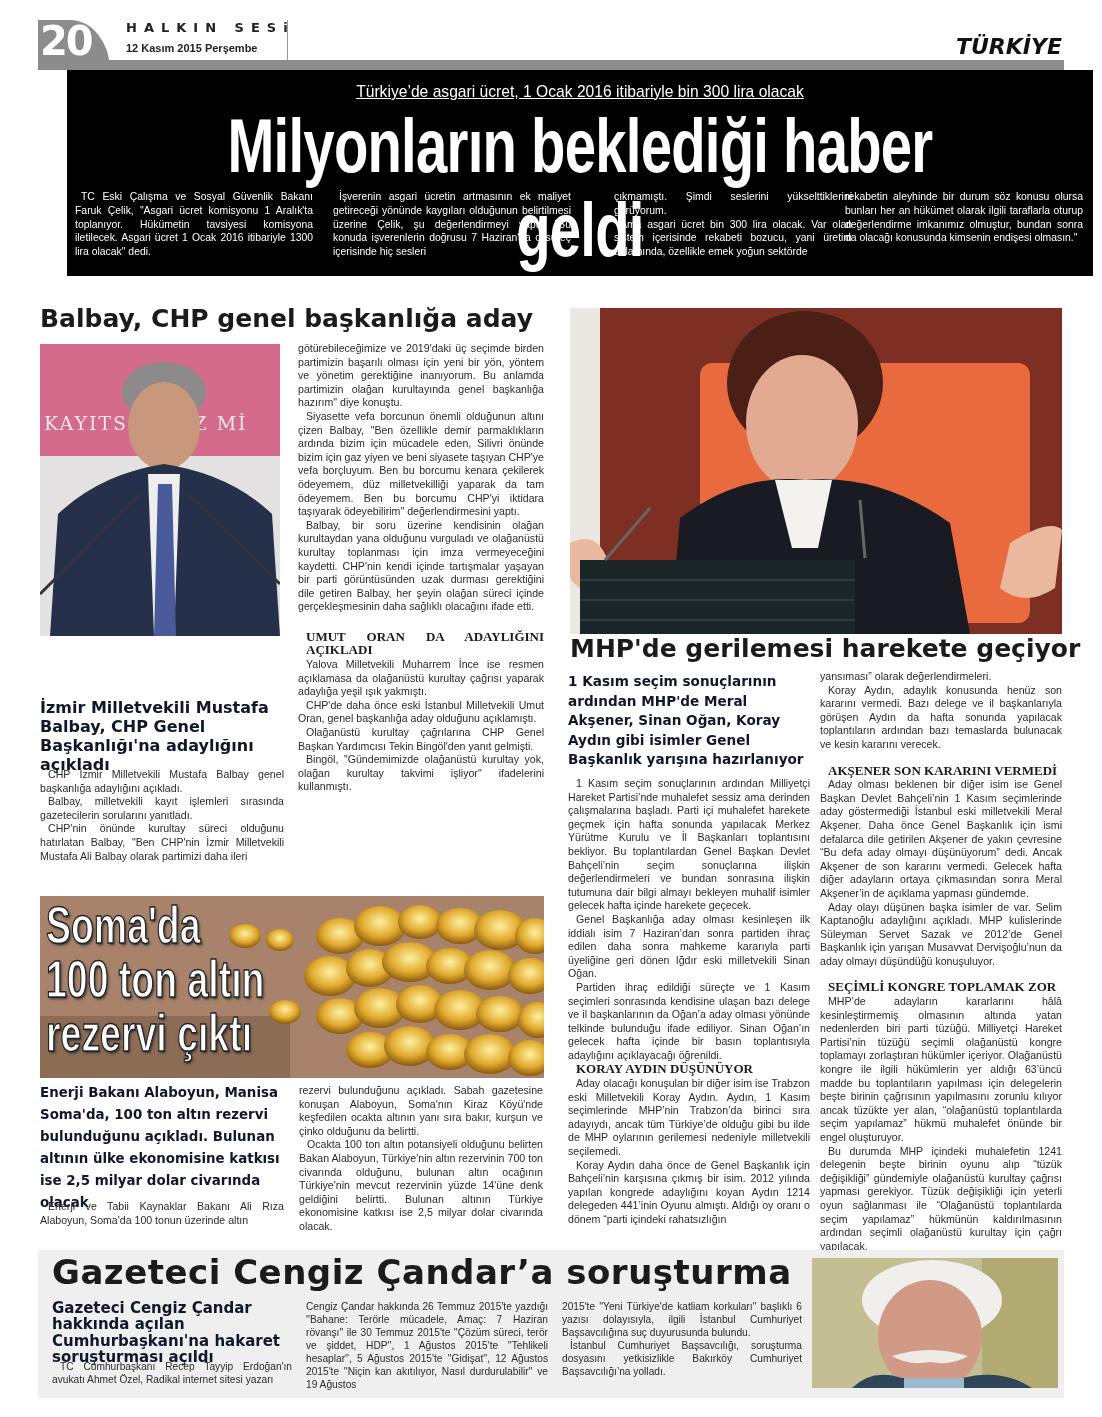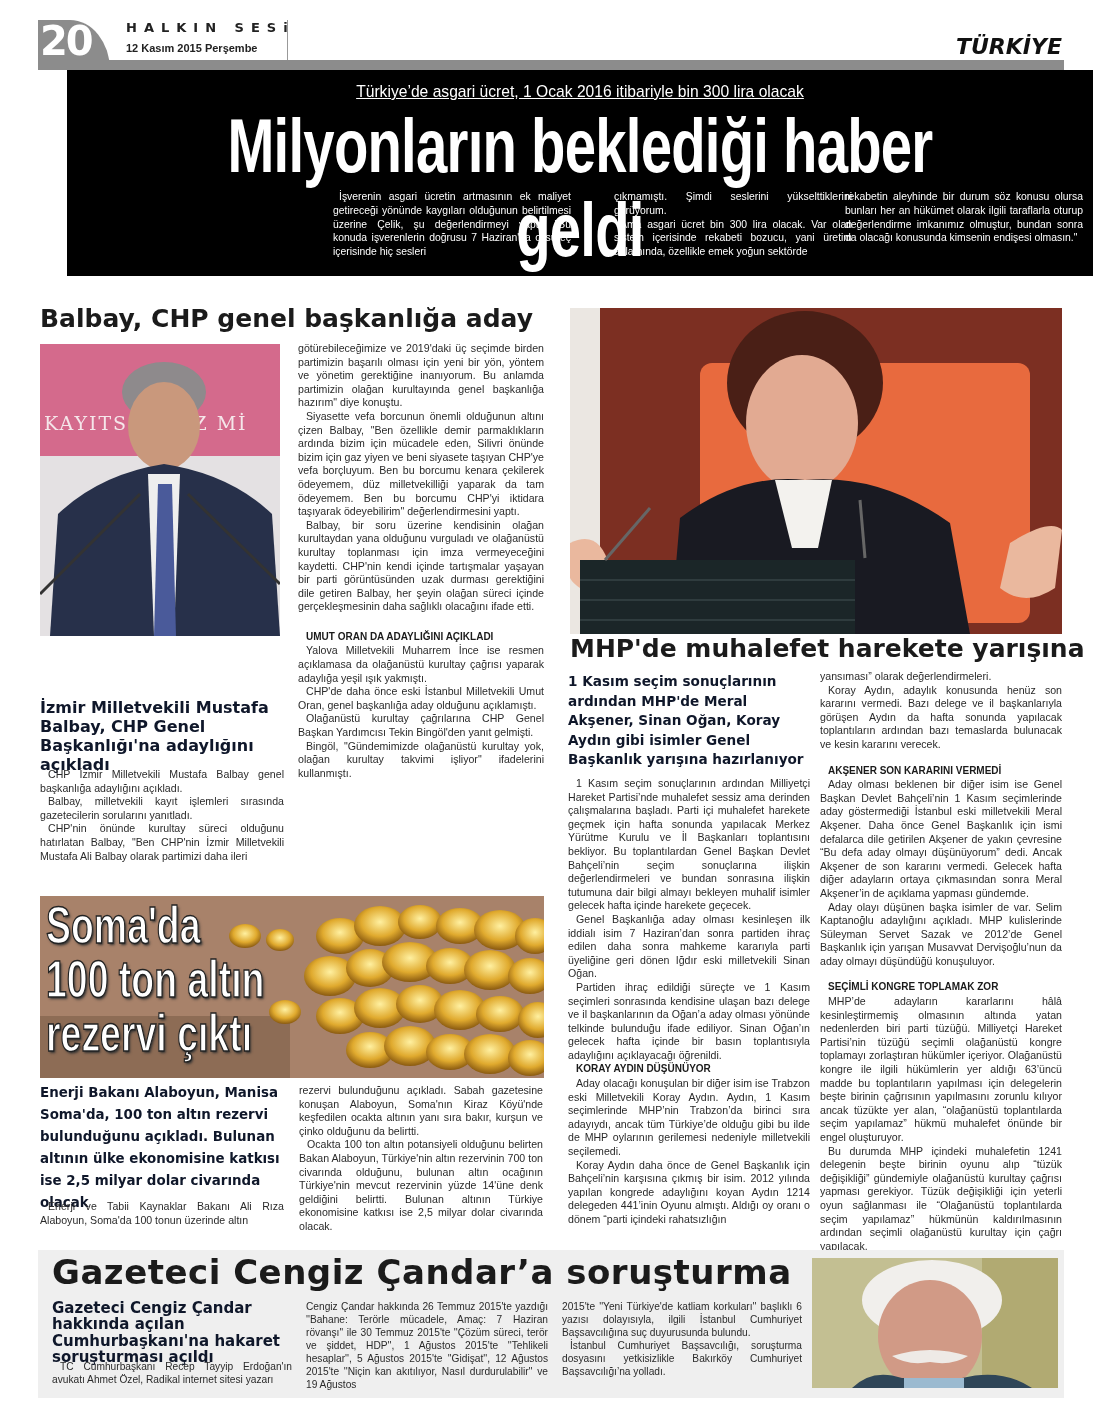--- a/index.html
+++ b/index.html
@@ -19,21 +19,21 @@
   .lead { left: 38px; top: 70px; width: 1026px; height: 206px; background: #000; margin-left: 29px; }
   .lead-kicker { left: 0; top: 12px; width: 1026px; text-align: center; color: #fff; font-family: "Liberation Sans", sans-serif; font-size: 17px; text-decoration: underline; transform: scaleX(0.92); }
   .lead-headline { left: 0; top: 34px; width: 1026px; text-align: center; color: #fff; font-family: "Liberation Sans", sans-serif; font-weight: bold; font-size: 76px; line-height: 84px; transform: scaleX(0.74); transform-origin: center; letter-spacing: -1px; }
   .lead-col { top: 120px; width: 238px; color: #fff; font-family: "Liberation Sans", sans-serif; font-size: 10.4px; line-height: 13.8px; text-align: justify; }
   .lead-col p { text-indent: 6px; }
 
   
   .headline { font-family: "DejaVu Sans", sans-serif; font-weight: bold; color: #1b1b1b; }
   .col { font-family: "Liberation Sans", sans-serif; font-size: 10.6px; line-height: 13.6px; color: #2a2a2a; text-align: justify; }
   .col p { text-indent: 8px; }
-  .col h4 { font-family: Liberation Sans, sans-serif; font-size: 10px; font-weight: bold; margin: 10px 0 1px 8px; color: #1a1a1a; }
+  .col h4 { font-family: Liberation Serif, serif; font-size: 13px; font-weight: bold; margin: 10px 0 1px 8px; color: #1a1a1a; }
   .deck { font-family: "DejaVu Sans", sans-serif; font-weight: bold; color: #0f172a; }
 
   
   .photo { overflow: hidden; }
   .balbay-photo { left: 40px; top: 344px; width: 240px; height: 292px; background: linear-gradient(180deg, #d96a8e 0%, #d4728f 35%, #e8e3e4 36%, #d9d6d8 100%); }
   .aksener-photo { left: 570px; top: 308px; width: 492px; height: 326px; background: linear-gradient(90deg, #ece8e4 0%, #ece8e4 4%, #6e2a1c 5%, #8a3a28 30%, #7a3022 100%); }
   .gold-photo { left: 40px; top: 896px; width: 504px; height: 182px; background: linear-gradient(90deg, #9a7a5e 0%, #b38e6b 35%, #c9a23a 55%, #e2b640 75%, #c99a2a 100%); }
   .candar-photo { left: 812px; top: 1258px; width: 246px; height: 130px; background: linear-gradient(90deg, #b4b08a 0%, #c8c49a 30%, #e6e0d8 60%, #b9b27a 100%); }
 
   .soma-title { left: 46px; top: 898px; font-family: "Liberation Sans", sans-serif; font-weight: bold; font-size: 52px; line-height: 54px; color: #fff; transform: scaleX(0.72); transform-origin: left top; -webkit-text-stroke: 1.5px #222; text-shadow: 2px 2px 3px #333; }
@@ -47,20 +47,23 @@
 <div class="abs pagenum">20</div>
 <div class="abs paper-name">HALKIN SESi</div>
 <div class="abs paper-date">12 Kasım 2015 Perşembe</div>
 <div class="abs mast-sep"></div>
 <div class="abs section">TÜRKİYE</div>
 <div class="abs mast-bar"></div>
 
 <div class="abs lead">
   <div class="abs lead-kicker">Türkiye’de asgari ücret, 1 Ocak 2016 itibariyle bin 300 lira olacak</div>
   <div class="abs lead-headline">Milyonların beklediği haber geldi</div>
+  <div class="abs lead-col" style="left:8px;">
+    <p>TC Eski Çalışma ve Sosyal Güvenlik Bakanı Faruk Çelik, "Asgari ücret komisyonu 1 Aralık'ta toplanıyor. Hükümetin tavsiyesi komisyona iletilecek. Asgari ücret 1 Ocak 2016 itibariyle 1300 lira olacak" dedi.</p>
+  </div>
   <div class="abs lead-col" style="left:266px;">
     <p>İşverenin asgari ücretin artmasının ek maliyet getireceği yönünde kaygıları olduğunun belirtilmesi üzerine Çelik, şu değerlendirmeyi yaptı: "Bu konuda işverenlerin doğrusu 7 Haziran'da o süreç içerisinde hiç sesleri</p>
   </div>
   <div class="abs lead-col" style="left:547px;">
     <p style="text-indent:0">çıkmamıştı. Şimdi seslerini yükselttiklerini görüyorum.</p>
     <p>Ama asgari ücret bin 300 lira olacak. Var olan sistem içerisinde rekabeti bozucu, yani üretim anlamında, özellikle emek yoğun sektörde</p>
   </div>
   <div class="abs lead-col" style="left:778px;">
     <p style="text-indent:0">rekabetin aleyhinde bir durum söz konusu olursa bunları her an hükümet olarak ilgili taraflarla oturup değerlendirme imkanımız olmuştur, bundan sonra da olacağı konusunda kimsenin endişesi olmasın."</p>
   </div>
@@ -110,21 +113,21 @@
     <path d="M0 235 Q30 220 40 260 L30 290 Q5 280 0 270 Z" fill="#eab89e"></path>
     <path d="M440 235 Q480 210 492 222 L485 280 Q455 300 430 280 Z" fill="#eab89e"></path>
     <rect x="10" y="252" width="275" height="74" fill="#1b2628"></rect>
     <line x1="10" y1="272" x2="285" y2="272" stroke="#2f3c3e" stroke-width="2"></line>
     <line x1="10" y1="292" x2="285" y2="292" stroke="#2f3c3e" stroke-width="2"></line>
     <line x1="10" y1="312" x2="285" y2="312" stroke="#2f3c3e" stroke-width="2"></line>
     <line x1="80" y1="200" x2="35" y2="252" stroke="#666" stroke-width="3"></line>
     <line x1="290" y1="192" x2="295" y2="250" stroke="#666" stroke-width="3"></line>
   </svg>
 </div>
-<div class="abs headline" style="left:570px; top:634px; font-size:25px;">MHP'de muhalefet harekete yarışına</div>
+<div class="abs headline" style="left:570px; top:634px; font-size:25px;">MHP'de gerilemesi harekete geçiyor</div>
 <div class="abs deck" style="left:568px; top:672px; width:244px; font-size:13.6px; line-height:19.6px;">1 Kasım seçim sonuçlarının ardından MHP'de Meral Akşener, Sinan Oğan, Koray Aydın gibi isimler Genel Başkanlık yarışına hazırlanıyor</div>
 <div class="abs col" style="left:568px; top:777px; width:242px;">
   <p>1 Kasım seçim sonuçlarının ardından Milliyetçi Hareket Partisi’nde muhalefet sessiz ama derinden çalışmalarına başladı. Parti içi muhalefet harekete geçmek için hafta sonunda yapılacak Merkez Yürütme Kurulu ve İl Başkanları toplantısını bekliyor. Bu toplantılardan Genel Başkan Devlet Bahçeli’nin seçim sonuçlarına ilişkin değerlendirmeleri ve bundan sonrasına ilişkin tutumuna dair bilgi almayı bekleyen muhalif isimler gelecek hafta içinde harekete geçecek.</p>
   <p>Genel Başkanlığa aday olması kesinleşen ilk iddialı isim 7 Haziran’dan sonra partiden ihraç edilen daha sonra mahkeme kararıyla parti üyeliğine geri dönen Iğdır eski milletvekili Sinan Oğan.</p>
   <p>Partiden ihraç edildiği süreçte ve 1 Kasım seçimleri sonrasında kendisine ulaşan bazı delege ve il başkanlarının da Oğan’a aday olması yönünde telkinde bulunduğu ifade ediliyor. Sinan Oğan’ın gelecek hafta içinde bir basın toplantısıyla adaylığını açıklayacağı öğrenildi.</p>
   <h4 style="margin-top:0;">KORAY AYDIN DÜŞÜNÜYOR</h4>
   <p>Aday olacağı konuşulan bir diğer isim ise Trabzon eski Milletvekili Koray Aydın. Aydın, 1 Kasım seçimlerinde MHP’nin Trabzon’da birinci sıra adayıydı, ancak tüm Türkiye’de olduğu gibi bu ilde de MHP oylarının gerilemesi nedeniyle milletvekili seçilemedi.</p>
   <p>Koray Aydın daha önce de Genel Başkanlık için Bahçeli’nin karşısına çıkmış bir isim. 2012 yılında yapılan kongrede adaylığını koyan Aydın 1214 delegeden 441’inin Oyunu almıştı. Aldığı oy oranı o dönem “parti içindeki rahatsızlığın</p>
 </div>
 <div class="abs col" style="left:820px; top:670px; width:242px;">

